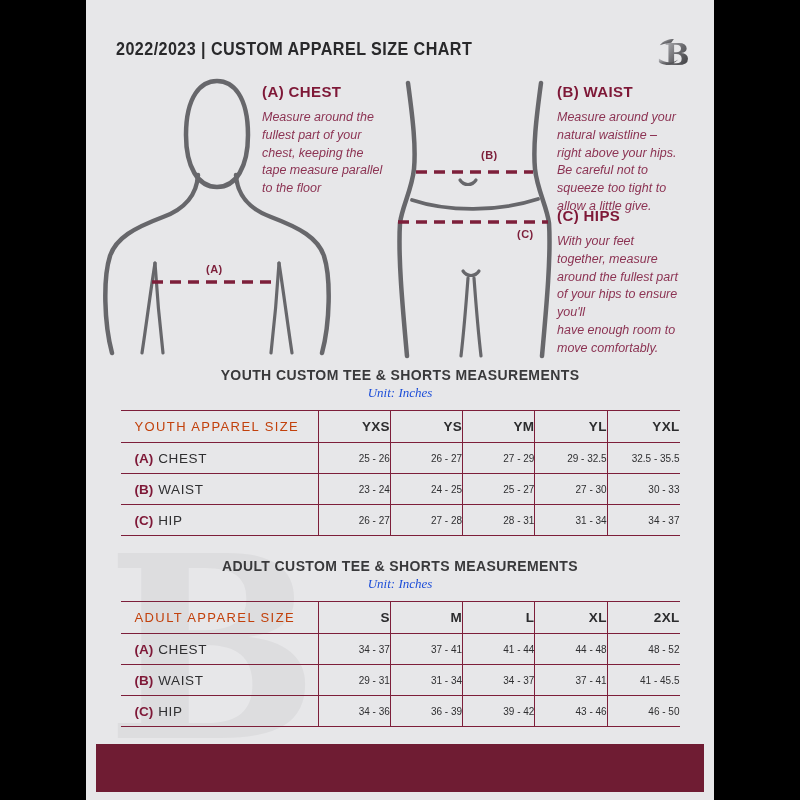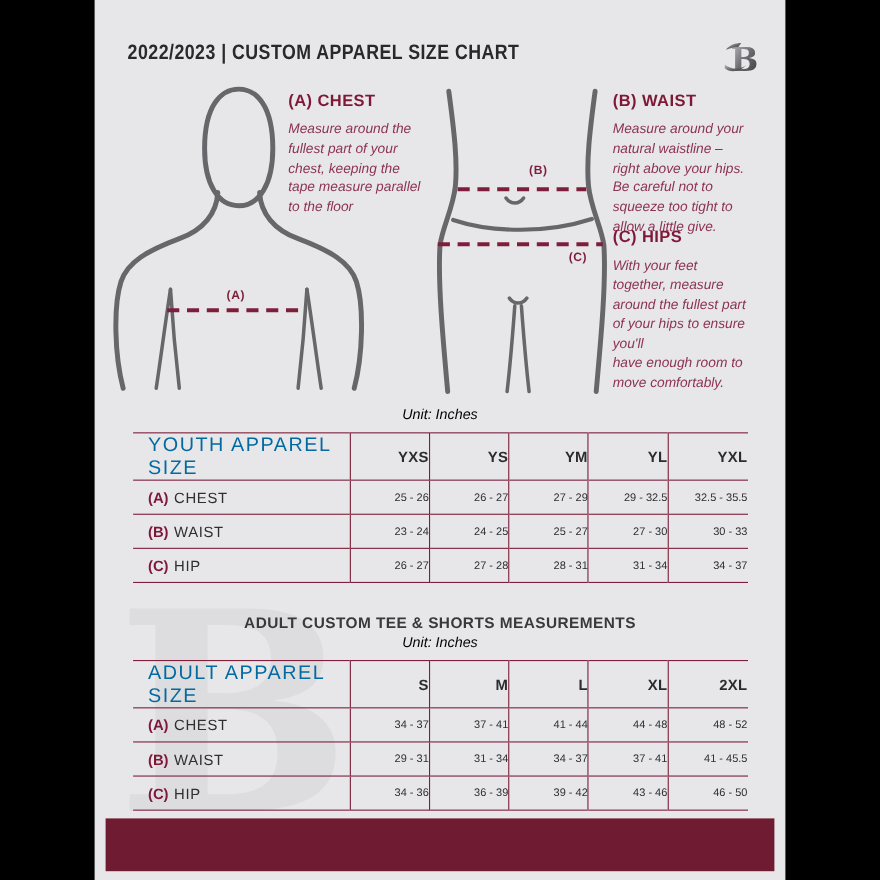--- a/index.html
+++ b/index.html
@@ -29,31 +29,31 @@
   .guide p{margin:0;font-size:12.5px;font-style:italic;line-height:1.42;color:#8c3353;white-space:pre-line;}
   .guide-chest{left:176px;top:8px;width:160px;}
   .guide-waist{left:471px;top:8px;width:155px;}
   .guide-hips{left:471px;top:132px;width:155px;}
 
   
   .tbl-block{position:absolute;left:0;width:628px;z-index:2;}
   .tbl-youth{top:367px;}
   .tbl-adult{top:546px;margin-top:12px;}
   .tbl-title{margin:0;text-align:center;font-size:14px;font-weight:bold;letter-spacing:0.4px;color:#39393b;}
-  .tbl-unit{text-align:center;font-size:13px;font-style:italic;color:#000000;margin-top:2px;}
+  .tbl-unit{text-align:center;font-size:13px;font-style:italic;color:#1d4ed8;margin-top:2px;font-family:Liberation Serif, serif;}
   table.size{border-collapse:collapse;margin:9px auto 0 auto;width:559px;table-layout:fixed;
              border-top:1.5px solid #7d1f3a;}
   table.size tr{border-bottom:1.5px solid #7d1f3a;}
   table.size th, table.size td{border-left:1.5px solid #7d1f3a;padding:0;height:30px;
              text-align:right;vertical-align:middle;}
   table.size thead th{height:31px;}
   table.size th:first-child, table.size td:first-child{border-left:none;width:183px;
              text-align:left;padding-left:14px;}
   th.size-head{font-size:13.5px;font-weight:bold;color:#2c2c2e;letter-spacing:0.3px;}
-  th.row-head{font-size:18px;font-weight:normal;color:#0369a1;letter-spacing:1.4px;}
+  th.row-head{font-size:13px;font-weight:normal;color:#c2410c;letter-spacing:1.4px;}
   td.val{font-size:10px;color:#2f2f31;}
   td.rowlabel{font-size:13.5px;color:#2f2f31;letter-spacing:0.6px;}
   td.rowlabel .pfx{font-weight:bold;color:#7e1837;margin-right:5px;letter-spacing:0;}
 
   .bottom-bar{position:absolute;left:10px;top:744px;width:608px;height:48px;background:#6f1c33;z-index:2;}
 </style>
 </head>
 <body>
 
 <div class="stage">
@@ -136,20 +136,21 @@
 together, measure
 around the fullest part
 of your hips to ensure
 you'll
 have enough room to
 move comfortably.</p>
       </div>
     </div>
 
     <div class="tbl-block tbl-youth">
+      <h2 class="tbl-title">YOUTH CUSTOM TEE &amp; SHORTS MEASUREMENTS</h2>
       <div class="tbl-unit">Unit: Inches</div>
       <table class="size">
         <thead>
           <tr>
             <th class="row-head">YOUTH APPAREL SIZE</th>
             <th class="size-head">YXS</th>
             <th class="size-head">YS</th>
             <th class="size-head">YM</th>
             <th class="size-head">YL</th>
             <th class="size-head">YXL</th>

